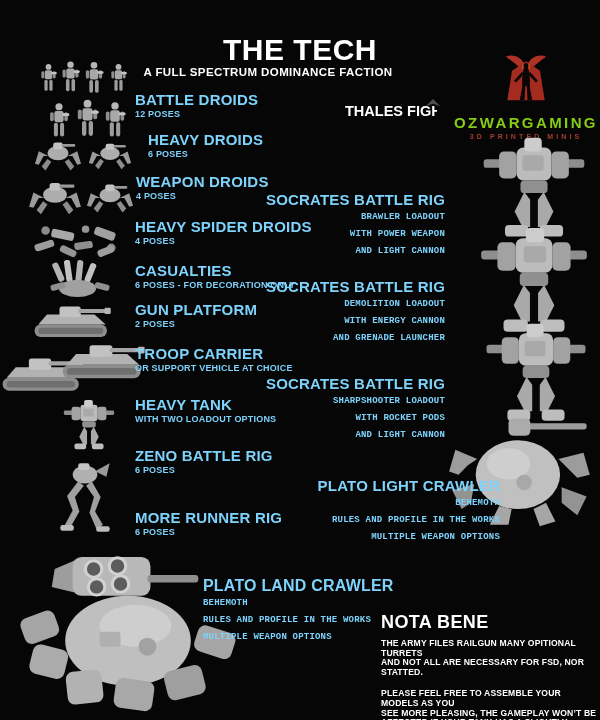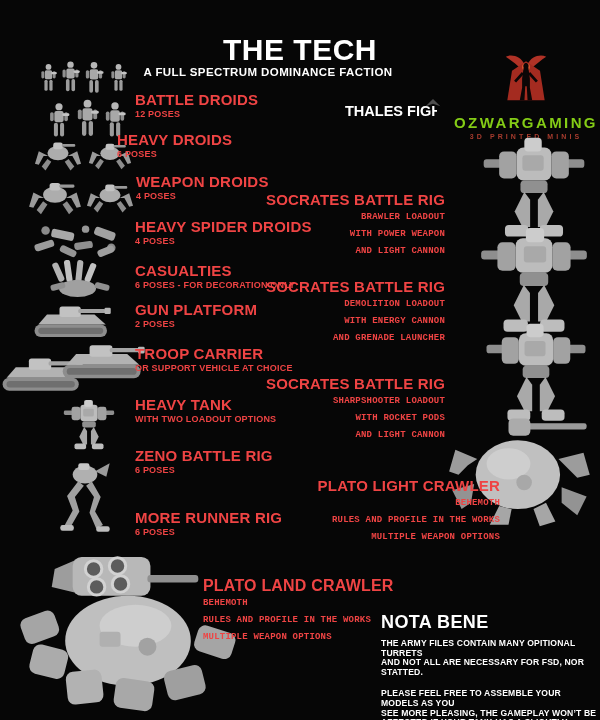--- a/index.html
+++ b/index.html
@@ -5,21 +5,21 @@
   html,body { margin:0; padding:0; background:#000; }
   .canvas {
     position:relative; width:600px; height:720px; overflow:hidden;
     background:#060606; color:#fff;
     font-family:"Liberation Sans", sans-serif; font-weight:700;
   }
   .abs { position:absolute;margin-top:28px; }
   .page-title { top:7px; left:0; width:600px; text-align:center; font-size:30px; letter-spacing:.5px; line-height:30px; }
   .page-subtitle { top:38px; left:0; width:536px; text-align:center; font-size:11.5px; letter-spacing:.4px; }
 
-  .item { color:#ef4444; }
+  .item { color:#7dd3fc; }
   .item-name { font-size:15px; letter-spacing:.2px; line-height:15px; white-space:nowrap; }
   .item-detail { font-size:9px; letter-spacing:.2px; margin-top:2px; white-space:nowrap; }
 
   .rig { text-align:right; }
   .rig .item-detail, .multiline { white-space:pre-line; line-height:17px;font-family:Liberation Mono, monospace; }
 
   .thales-label { font-size:14.5px; line-height:15px; white-space:nowrap; overflow:hidden; width:92px; }
 
   .logo { top:24px; left:452px; width:148px; text-align:center; }
   .logo-brand { font-size:15px; letter-spacing:2.4px; color:#84cc16; margin-top:2px; white-space:nowrap; }
@@ -201,21 +201,21 @@
     <use href="#sym-biped" x="0" y="0" width="66" height="60"></use>
   </svg>
   <svg class="mini" style="left:44px;top:460px" width="82" height="74">
     <use href="#sym-runner" x="0" y="0" width="82" height="74"></use>
   </svg>
 
   <div class="abs item" style="left:135px;top:64px">
     <div class="item-name">BATTLE DROIDS</div>
     <div class="item-detail">12 POSES</div>
   </div>
-  <div class="abs item" style="left:117px;top:104px">
+  <div class="abs item" style="left:148px;top:104px">
     <div class="item-name">HEAVY DROIDS</div>
     <div class="item-detail">6 POSES</div>
   </div>
   <div class="abs item" style="left:136px;top:146px">
     <div class="item-name">WEAPON DROIDS</div>
     <div class="item-detail">4 POSES</div>
   </div>
   <div class="abs item" style="left:135px;top:191px">
     <div class="item-name">HEAVY SPIDER DROIDS</div>
     <div class="item-detail">4 POSES</div>
@@ -295,21 +295,21 @@
   </svg>
   <div class="abs item" style="left:203px;top:550px">
     <div class="item-name" style="font-size:16px">PLATO LAND CRAWLER</div>
     <div class="item-detail multiline">BEHEMOTH
 RULES AND PROFILE IN THE WORKS
 MULTIPLE WEAPON OPTIONS</div>
   </div>
 
   <div class="abs nb" style="top:584px">
     <div class="nb-heading">NOTA BENE</div>
-    <div class="nb-para" style="margin-top:6px">THE ARMY FILES CONTAIN MANY OPITIONAL TURRETS
+    <div class="nb-para" style="margin-top:6px">THE ARMY FILES RAILGUN MANY OPITIONAL TURRETS
 AND NOT ALL ARE NECESSARY FOR FSD, NOR STATTED.</div>
     <div class="nb-para" style="margin-top:12px">PLEASE FEEL FREE TO ASSEMBLE YOUR MODELS AS YOU
 SEE MORE PLEASING, THE GAMEPLAY WON’T BE
 AFFECTED IF YOUR TANK HAS A SLIGHTLY LARGER
 CANNON OR IF YOUR STOMPY ROBOT HAS A RAILGUN
 INSTEAD OF AN ENERGY CANNON.</div>
 
   </div>
 
 </div>

